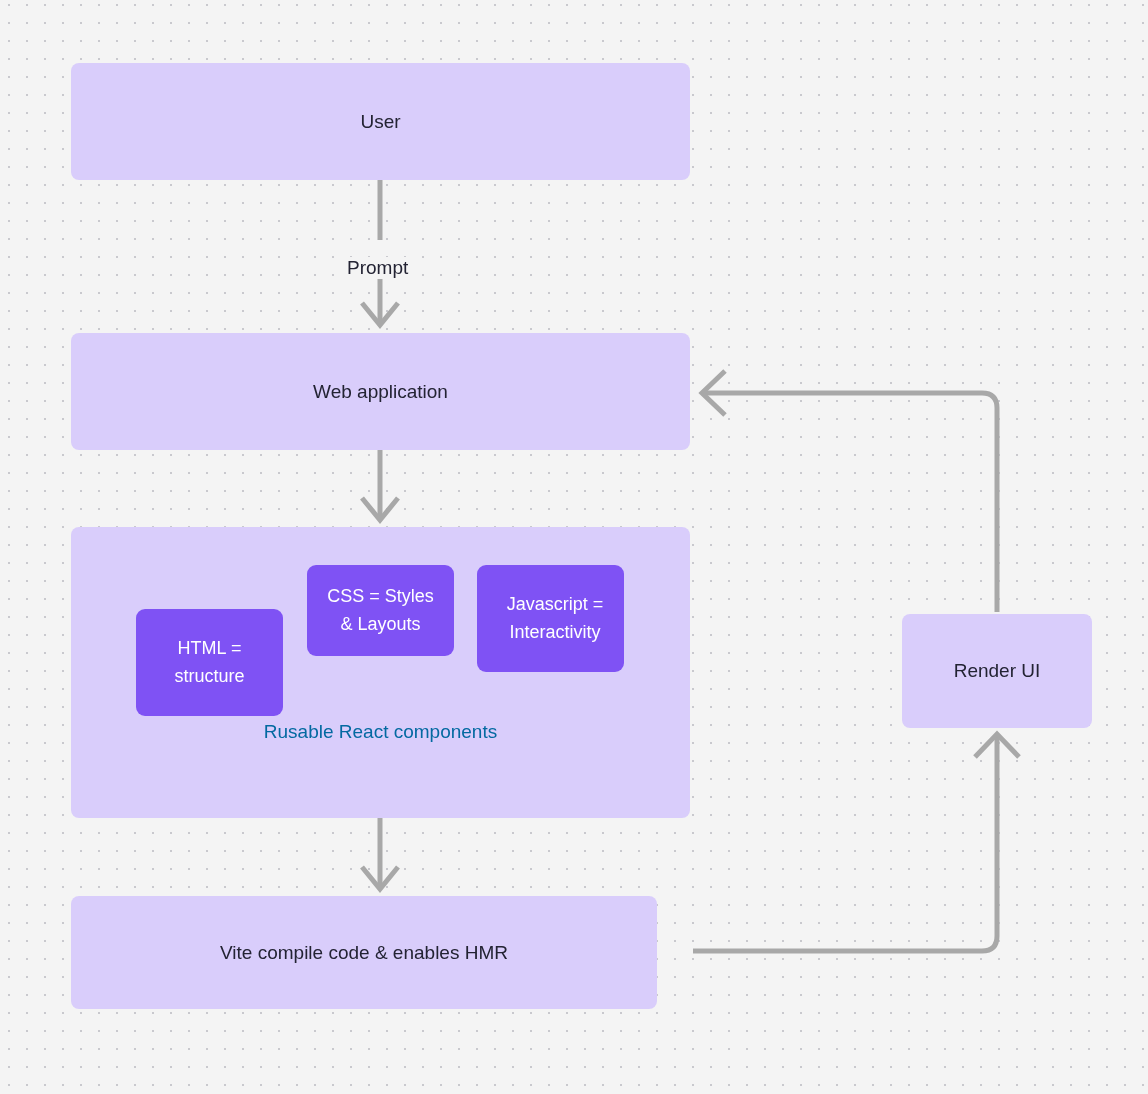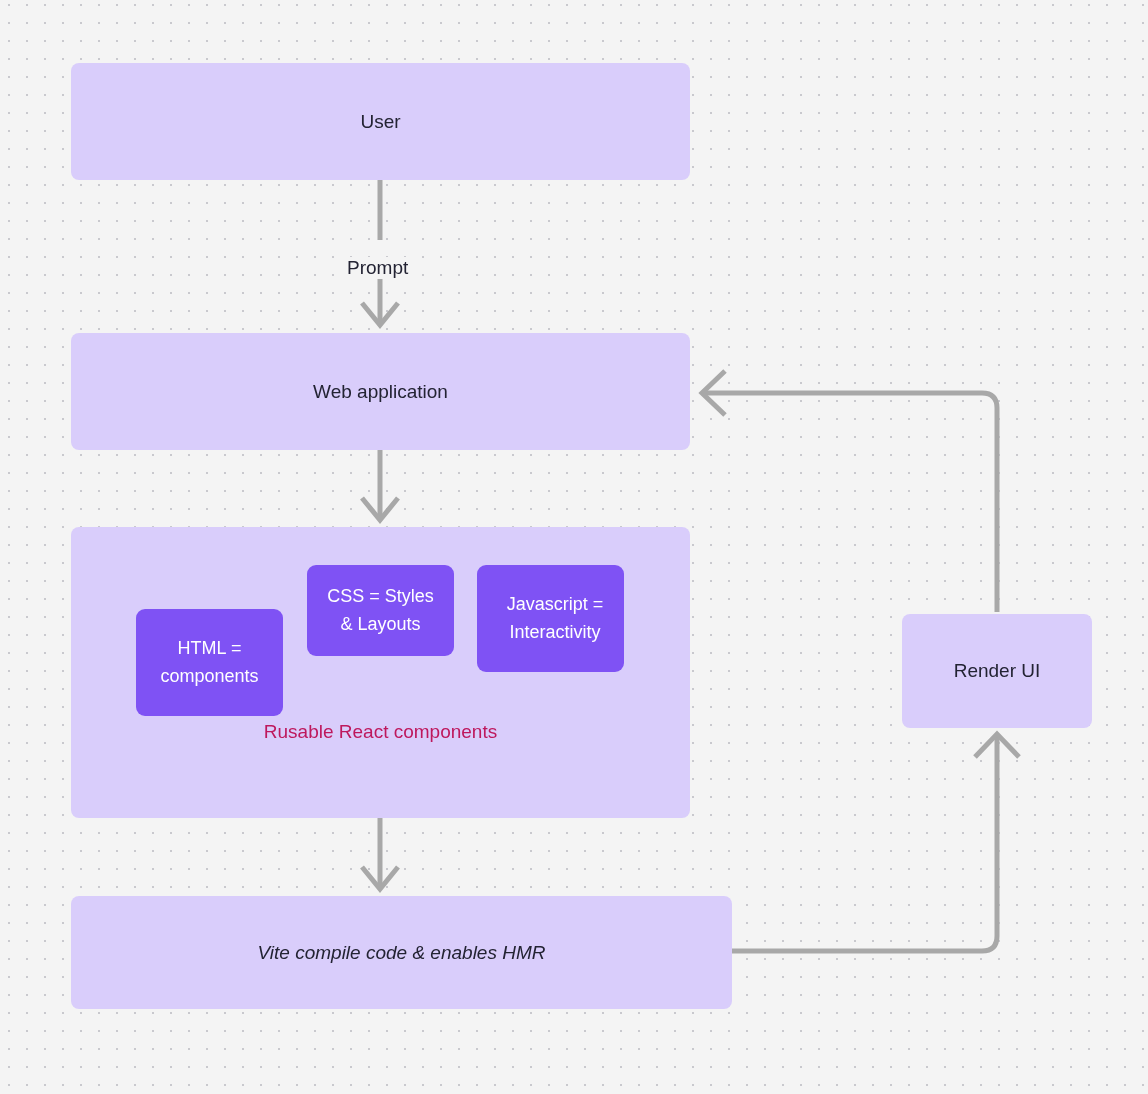--- a/index.html
+++ b/index.html
@@ -43,21 +43,21 @@
     padding: 0 6px;
   }
   .node-group {
     display: block;
   }
   .group-label {
     position: absolute;
     left: 0;
     right: 0;
     text-align: center;
-    color: #be185d;
+    color: #0369a1;
     font-size: 19px;
   }
   svg.edges {
     position: absolute;
     left: 0;
     top: 0;
     width: 1148px;
     height: 1094px;
     overflow: visible;
     pointer-events: none;
@@ -115,39 +115,39 @@
   </div>
 
   <div class="node node-light" style="left:71px; top:63px; width:619px; height:117px;">
     <span>User</span>
   </div>
 
   <div class="node node-light node-group" style="left:71px; top:527px; width:619px; height:291px;">
     <div class="node node-strong" style="left:65px; top:38px; width:147px; height:107px;margin-top:44px;">
       <span>
         <span>HTML =</span><br>
-        <span>components</span>
+        <span>structure</span>
       </span>
     </div>
     <div class="node node-strong" style="left:236px; top:38px; width:147px; height:91px;">
       <span>
         <span>CSS = Styles</span><br>
         <span>&amp; Layouts</span>
       </span>
     </div>
     <div class="node node-strong" style="left:406px; top:38px; width:147px; height:107px;padding-left:15px;">
       <span>
         <span>Javascript =</span><br>
         <span>Interactivity</span>
       </span>
     </div>
     <div class="group-label" style="top:192px;">Rusable React components</div>
   </div>
 
-  <div class="node node-light" style="left:71px; top:896px; width:661px; height:113px;font-style:italic;">
+  <div class="node node-light" style="left:71px; top:896px; width:586px; height:113px;">
     <span>Vite compile code &amp; enables HMR</span>
   </div>
 
   <div class="node node-light" style="left:902px; top:614px; width:190px; height:114px;">
     <span>Render UI</span>
   </div>
 
   <div class="edge-label" style="left:341px; top:245px;margin-top:12px;">Prompt</div>
 
 </div>

